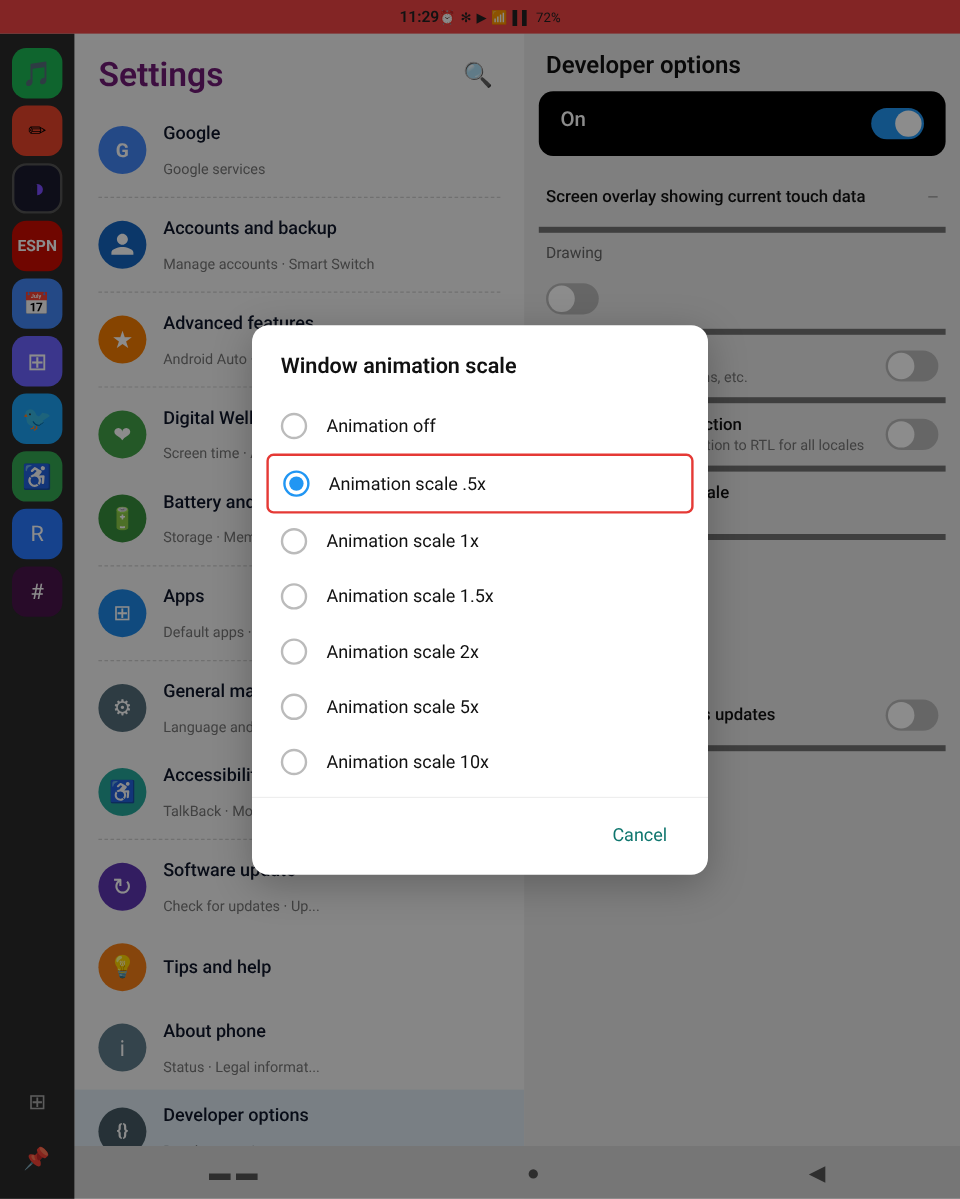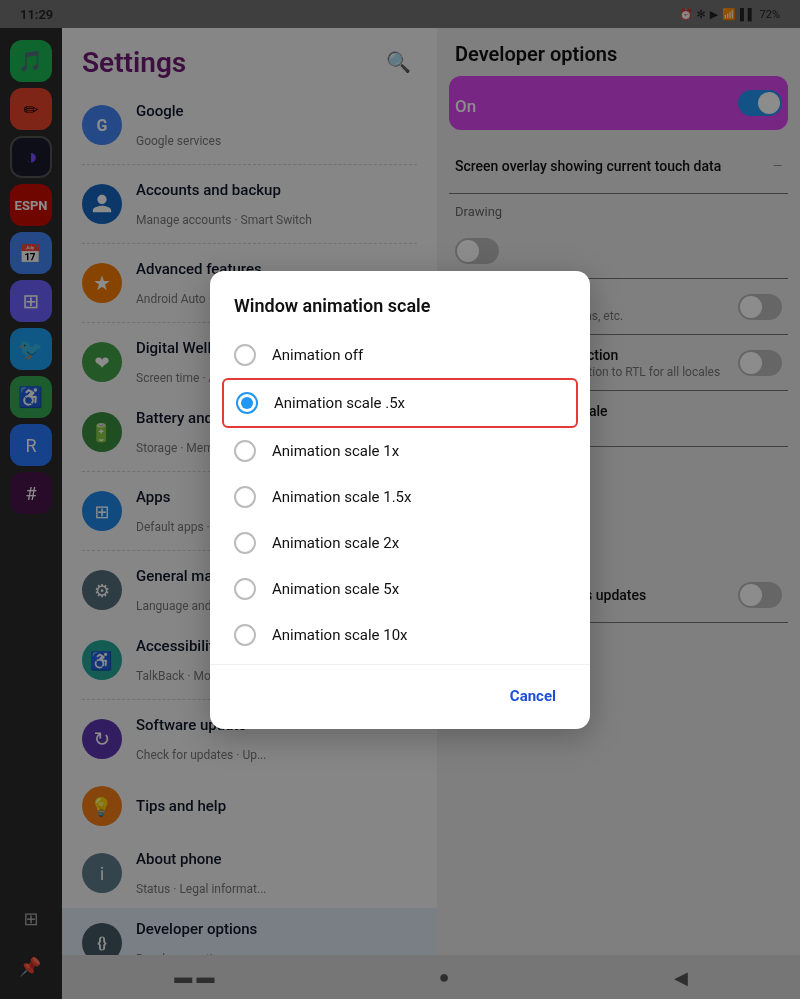--- a/index.html
+++ b/index.html
@@ -10,25 +10,25 @@
       background: #e8e8e8;
       overflow: hidden;
       position: relative;
     }
 
     
     .status-bar {
       position: absolute;
       top: 0; left: 0; right: 0;
       height: 28px;
-      background: #737373;
-      display: flex;
-      align-items: center;
-      justify-content: space-between;
-      padding: 0 20px;
+      background: #ef4444;
+      display: flex;
+      align-items: center;
+      justify-content: center;
+      padding: 0 8px;
       z-index: 100;
     }
     .status-bar-time {
       font-size: 13px;
       font-weight: 600;
       color: #222;
     }
     .status-bar-icons {
       display: flex;
       align-items: center;
@@ -181,25 +181,25 @@
       padding: 14px 18px 10px;
     }
     .developer-title {
       font-size: 20px;
       font-weight: 600;
       color: #111;
     }
 
     .dev-on-bar {
       margin: 0 12px 8px;
-      background: #d946ef;
+      background: #000000;
       border-radius: 12px;
-      padding: 14px 6px;
-      display: flex;
-      align-items: flex-end;
+      padding: 14px 18px;
+      display: flex;
+      align-items: flex-start;
       justify-content: space-between;
     }
     .dev-on-label {
       font-size: 17px;
       font-weight: 500;
       color: #fff;
     }
     .toggle-on {
       width: 44px;
       height: 26px;
@@ -244,21 +244,21 @@
       font-size: 13px;
       color: #666;
       padding: 10px 6px 4px;
       font-weight: 400;
     }
     .dev-item {
       display: flex;
       align-items: center;
       justify-content: space-between;
       padding: 10px 6px;
-      border-bottom: 1px solid #737373;
+      border-bottom: 5px solid #737373;
       min-height: 56px;
     }
     .dev-item-text { flex: 1; padding-right: 10px; }
     .dev-item-title {
       font-size: 14px;
       font-weight: 500;
       color: #111;
     }
     .dev-item-sub {
       font-size: 12px;
@@ -355,22 +355,22 @@
       background: #eee;
       margin: 6px 0;
     }
     .modal-cancel-row {
       display: flex;
       justify-content: flex-end;
       padding: 10px 24px 8px;
     }
     .modal-cancel-btn {
       font-size: 15px;
-      color: #1d4ed8;
-      font-weight: 700;
+      color: #0f766e;
+      font-weight: 400;
       cursor: pointer;
       padding: 6px 10px;
       text-align: center;
     }
   </style>
 </head>
 <body>
 
 <div class="status-bar">
   <span class="status-bar-time">11:29</span>

